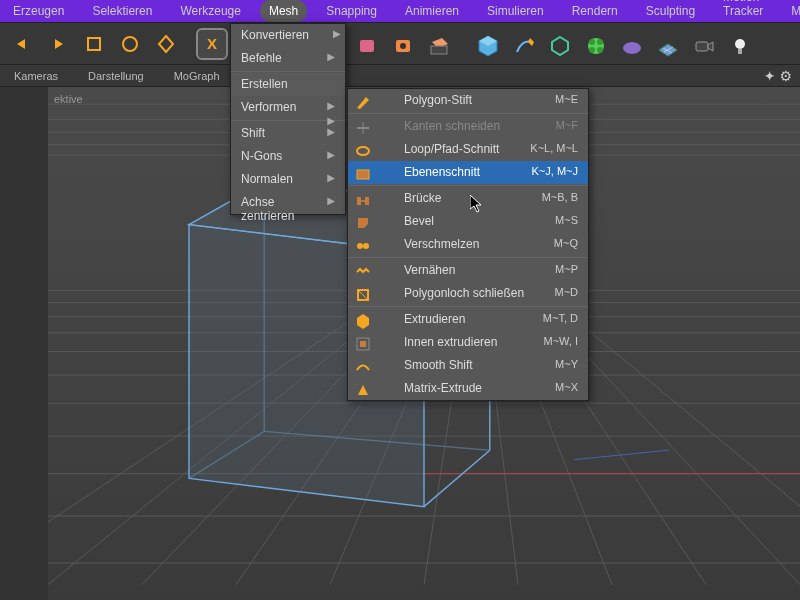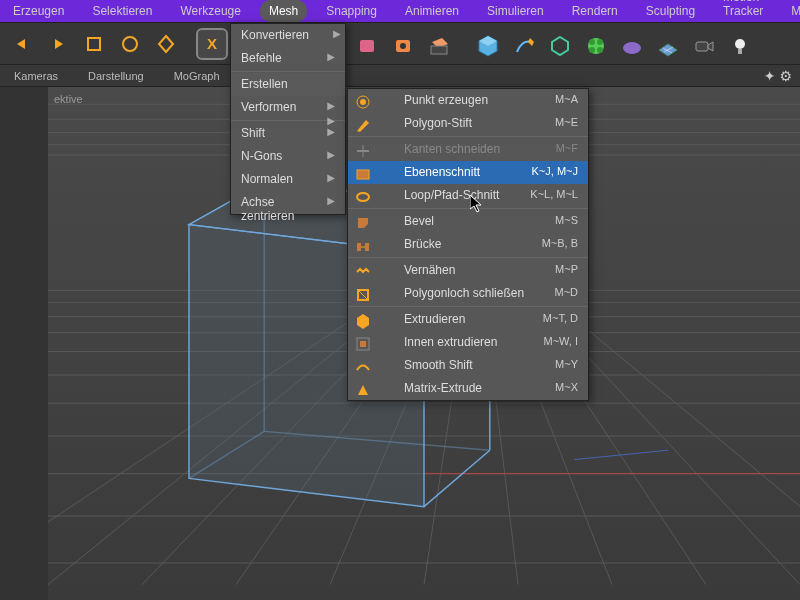--- a/index.html
+++ b/index.html
@@ -255,86 +255,86 @@
     <div class="item">
       <span>Achse zentrieren</span>
       <span class="arrow">▶</span>
     </div>
   </div>
 
 <div class="menu menu2" id="menu2" style="top:88px;left:347px">
     <div class="item">
       <span class="ico">
         <svg width="18" height="18">
-          <circle cx="9" cy="9" r="3" fill="#f5a623"></circle>
-          <circle cx="9" cy="9" r="6" fill="none" stroke="#f5a623"></circle>
-        </svg>
-      </span>
-      <span>Punkt erzeugen</span>
-      <span class="sc">M~A</span>
-    </div>
-    <div class="item">
-      <span class="ico">
-        <svg width="18" height="18">
           <path d="M3 15 L12 4 L15 7 L6 16 Z" fill="#f5a623"></path>
         </svg>
       </span>
       <span>Polygon-Stift</span>
       <span class="sc">M~E</span>
     </div>
     <div class="sep"></div>
     <div class="item disabled">
       <span class="ico">
         <svg width="18" height="18">
           <line x1="3" y1="9" x2="15" y2="9" stroke="#888" stroke-width="2"></line>
           <line x1="9" y1="3" x2="9" y2="15" stroke="#888"></line>
         </svg>
       </span>
       <span>Kanten schneiden</span>
       <span class="sc">M~F</span>
     </div>
+    <div class="item">
+      <span class="ico">
+        <svg width="18" height="18">
+          <ellipse cx="9" cy="9" rx="6" ry="4" fill="none" stroke="#f5a623" stroke-width="2"></ellipse>
+        </svg>
+      </span>
+      <span>Loop/Pfad-Schnitt</span>
+      <span class="sc">K~L, M~L</span>
+    </div>
     <div class="item hl">
       <span class="ico">
         <svg width="18" height="18">
           <rect x="3" y="5" width="12" height="9" fill="#c87a3a" stroke="#f5a623"></rect>
         </svg>
       </span>
       <span>Ebenenschnitt</span>
       <span class="sc">K~J, M~J</span>
     </div>
-    <div class="item">
-      <span class="ico">
-        <svg width="18" height="18">
-          <ellipse cx="9" cy="9" rx="6" ry="4" fill="none" stroke="#f5a623" stroke-width="2"></ellipse>
-        </svg>
-      </span>
-      <span>Loop/Pfad-Schnitt</span>
-      <span class="sc">K~L, M~L</span>
-    </div>
-    <div class="sep"></div>
-    <div class="item">
-      <span class="ico">
-        <svg width="18" height="18">
-          <path d="M4 4 L14 4 L14 10 L10 14 L4 14 Z" fill="#c87a3a"></path>
-        </svg>
-      </span>
-      <span>Bevel</span>
-      <span class="sc">M~S</span>
-    </div>
+    <div class="sep"></div>
     <div class="item">
       <span class="ico">
         <svg width="18" height="18">
           <rect x="3" y="6" width="4" height="8" fill="#c87a3a"></rect>
           <rect x="11" y="6" width="4" height="8" fill="#c87a3a"></rect>
           <line x1="7" y1="10" x2="11" y2="10" stroke="#f5a623"></line>
         </svg>
       </span>
       <span>Brücke</span>
       <span class="sc">M~B, B</span>
     </div>
+    <div class="item">
+      <span class="ico">
+        <svg width="18" height="18">
+          <path d="M4 4 L14 4 L14 10 L10 14 L4 14 Z" fill="#c87a3a"></path>
+        </svg>
+      </span>
+      <span>Bevel</span>
+      <span class="sc">M~S</span>
+    </div>
+    <div class="item">
+      <span class="ico">
+        <svg width="18" height="18">
+          <circle cx="6" cy="9" r="3" fill="#f5a623"></circle>
+          <circle cx="12" cy="9" r="3" fill="#f5a623"></circle>
+        </svg>
+      </span>
+      <span>Verschmelzen</span>
+      <span class="sc">M~Q</span>
+    </div>
     <div class="sep"></div>
     <div class="item">
       <span class="ico">
         <svg width="18" height="18">
           <path d="M3 9 L6 6 L9 9 L12 6 L15 9" stroke="#f5a623" fill="none" stroke-width="2"></path>
         </svg>
       </span>
       <span>Vernähen</span>
       <span class="sc">M~P</span>
     </div>

